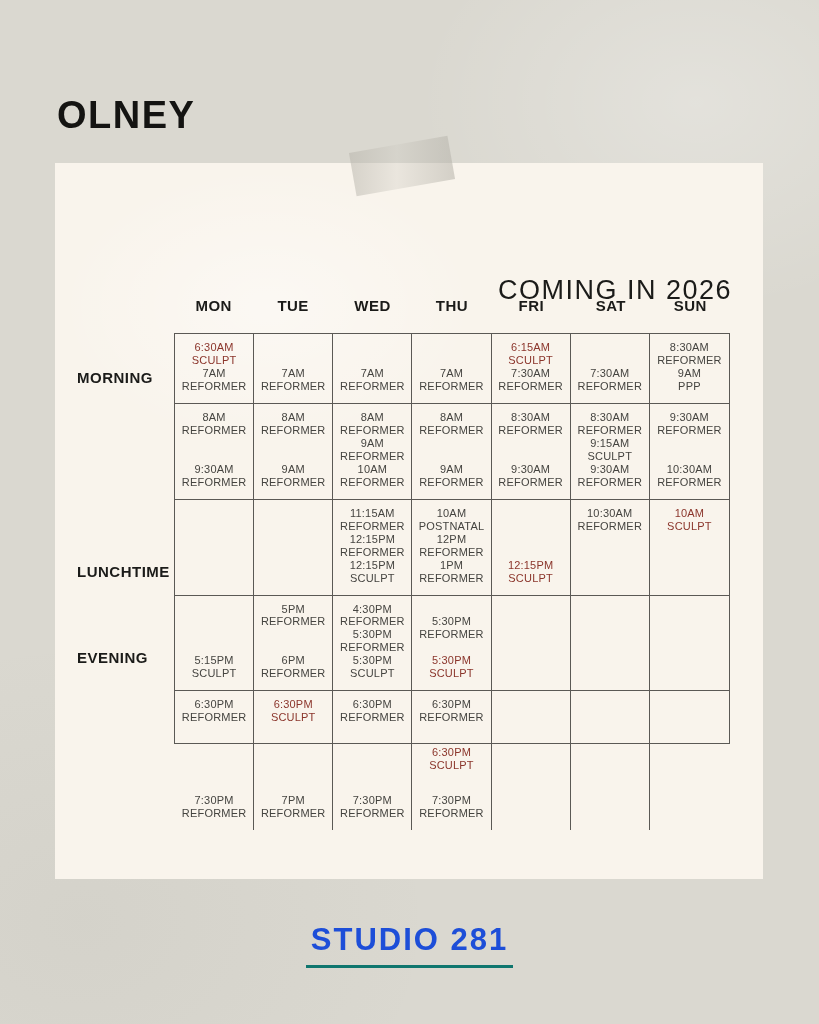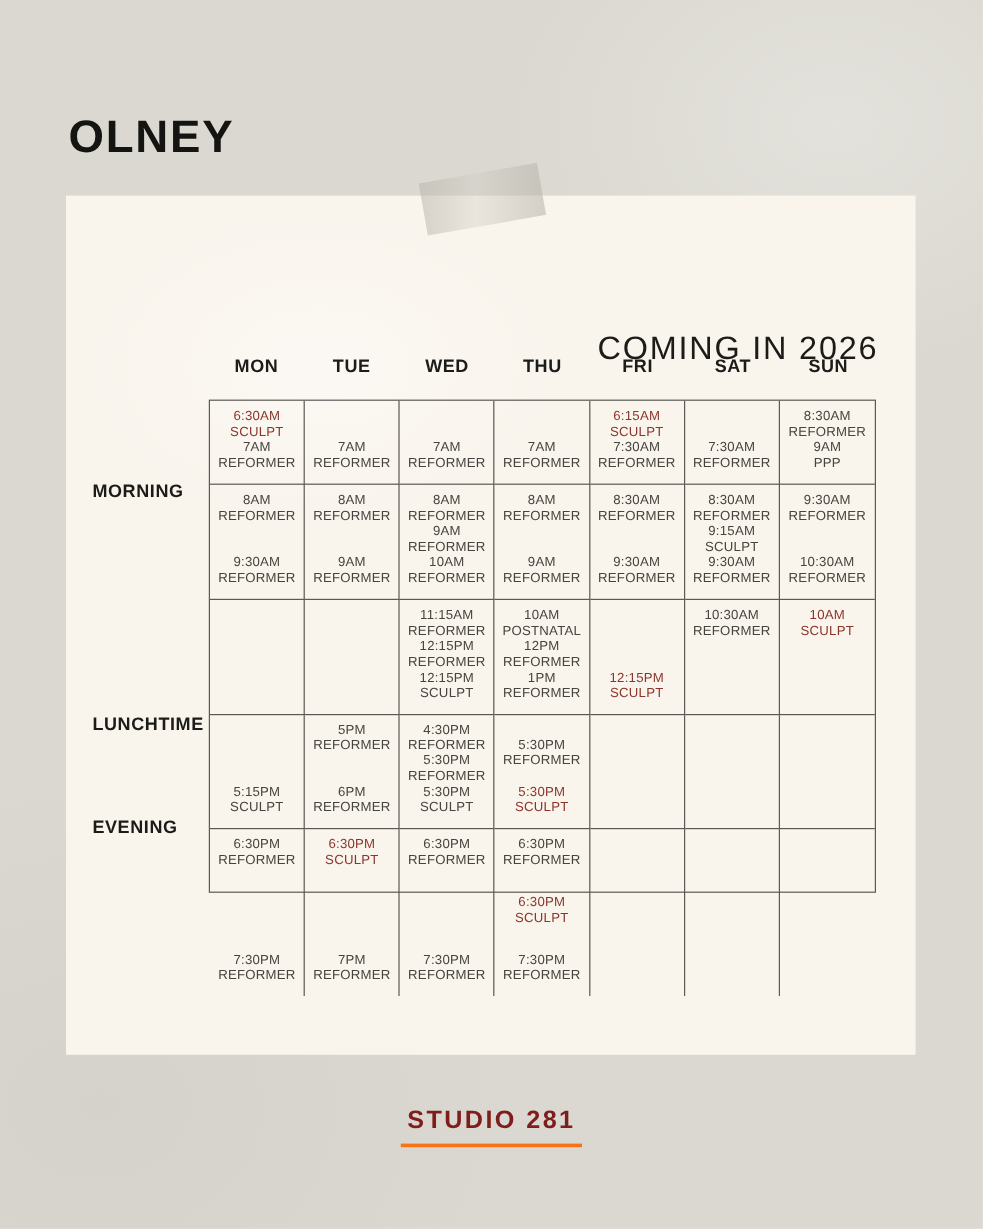--- a/index.html
+++ b/index.html
@@ -37,21 +37,21 @@
     position:absolute;left:119px;top:132px;width:556px;height:20px;
     display:flex;
     align-items:center;
   }
   .day-header-row .day{
     flex:1;text-align:center;
     font-size:15px;font-weight:700;letter-spacing:.5px;color:#1b1b19;
   }
   .period-label{
     position:absolute;left:22px;
-    font-size:15px;font-weight:700;letter-spacing:.5px;color:#1b1b19;margin-top:32px;
+    font-size:15px;font-weight:700;letter-spacing:.5px;color:#1b1b19;
   }
   #lbl-morning{top:206px;}
   #lbl-lunchtime{top:400px;}
   #lbl-evening{top:486px;}
   .grid{
     position:absolute;left:119px;top:170px;width:556px;height:411px;
     display:grid;grid-template-columns:repeat(7,1fr);grid-template-rows:repeat(5,1fr);
     border:1px solid #5b5955;box-sizing:border-box;
   }
   .cell{
@@ -69,22 +69,22 @@
   .slot.red{color:#8b352b;}
   .footnote{
     position:absolute;left:120px;top:668px;
     font-size:13px;letter-spacing:.2px;color:#3c3c39;
   }
   .brand-wrap{
     position:absolute;left:0;right:0;top:922px;text-align:center;
   }
   .brand{
     display:inline-block;
-    font-size:21px;font-weight:800;letter-spacing:2px;color:#7f1d1d;
-    border-bottom:3px solid #f97316;padding:0 5px 7px;
+    font-size:31px;font-weight:800;letter-spacing:2px;color:#1d4ed8;
+    border-bottom:3px solid #0f766e;padding:0 5px 7px;
   }
 </style>
 </head>
 <body>
 
 <div class="poster">
 
   <div class="title">OLNEY</div>
 
   <div class="card">

